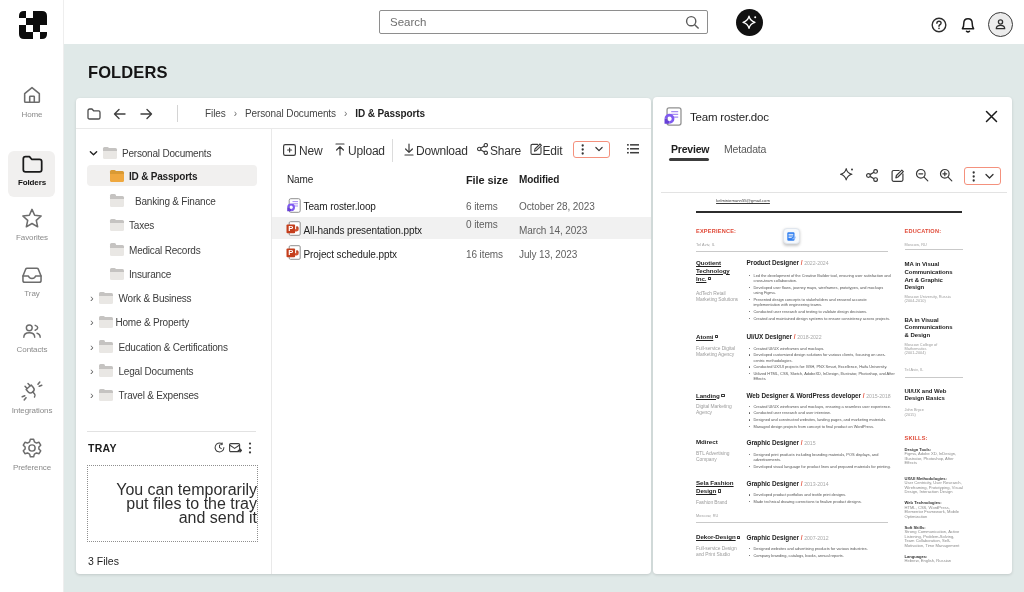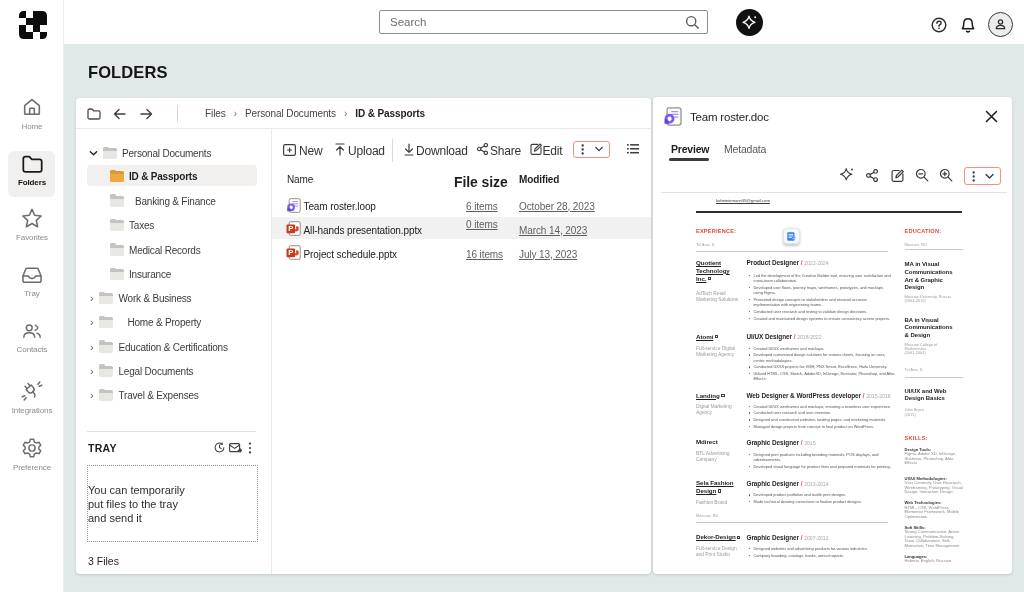--- a/index.html
+++ b/index.html
@@ -31,39 +31,39 @@
   .exl { display:inline-block; width:3.2px; height:3.2px; border:0.5px solid #3a3a3a; border-radius:0.5px; margin-left:1.6px; position:relative; top:-0.6px; }
 
   .trow { display:flex; align-items:center; height:11px; font-size:10px; letter-spacing:-0.2px; color:#3c3c3c; white-space:nowrap; }
   .chev { color:#5f5f5f; font-size:11px; line-height:9px; margin-right:6px; }
   .fold-g { display:inline-block; width:14px; height:11px; background:linear-gradient(#c5c3c1 0 27%, #e9e7e4 27%); border-radius:1.5px; position:relative; flex:none; }
   .fold-g::before { content:""; position:absolute; left:0; top:-1.5px; width:6px; height:3px; background:#c5c3c1; border-radius:1.5px 1.5px 0 0; }
   .fold-o { display:inline-block; width:14px; height:11px; background:linear-gradient(#d99a34 0 27%, #efa83f 27%); border-radius:1.5px; position:relative; flex:none; }
   .fold-o::before { content:""; position:absolute; left:0; top:-1.5px; width:6px; height:3px; background:#d99a34; border-radius:1.5px 1.5px 0 0; }
   .tbtxt { top:46px; font-size:12px; letter-spacing:-0.2px; color:#333; }
   .fname { font-size:10px; letter-spacing:-0.1px; color:#222; }
-  .fmeta { font-size:10px; letter-spacing:-0.1px; color:#5f5f5f;text-decoration:underline; }
+  .fmeta { font-size:10px; letter-spacing:-0.1px; color:#5f5f5f; }
   .ficon { width:15px; height:15px; }
 </style>
 </head>
 <body>
 <div class="ab bg"></div>
 
 <div class="ab sidebar">
 
   <svg class="ab" style="left:19px;top:11px" width="28" height="28" viewBox="0 0 28 28">
     <path fill="#0c0c0c" d="M0 5 Q0 0 5 0 L7 0 L7 7 L0 7 Z"></path>
     <path fill="#0c0c0c" d="M14 0 L23 0 Q28 0 28 5 L28 14 L21 14 L21 21 L14 21 L14 14 L7 14 L7 7 L14 7 Z"></path>
     <path fill="#0c0c0c" d="M0 14 L7 14 L7 21 L14 21 L14 28 L5 28 Q0 28 0 23 Z"></path>
     <path fill="#0c0c0c" d="M21 21 L28 21 L28 23 Q28 28 23 28 L21 28 Z"></path>
   </svg>
 
   <div class="ab" style="left:8px;top:151px;width:47px;height:46px;background:#f1f0ef;border-radius:6px"></div>
 
-  <div class="ab sbitem" style="left:0;top:96px">
+  <div class="ab sbitem" style="left:0;top:84px">
     <svg width="22" height="22" viewBox="0 0 24 24" fill="none" stroke="#6c6c6c" stroke-width="1.7" stroke-linejoin="round" stroke-linecap="round">
         <path d="M4 10.5 L12 4 L20 10.5 L20 19 Q20 20 19 20 L5 20 Q4 20 4 19 Z"></path>
         <path d="M9.5 20 L9.5 14 Q9.5 13.3 10.2 13.3 L13.8 13.3 Q14.5 13.3 14.5 14 L14.5 20"></path>
       </svg>
     Home
   </div>
   <div class="ab sbitem" style="left:0;top:155px;color:#111;font-weight:bold">
     <svg width="21" height="19" viewBox="0 0 24 21" fill="none" stroke="#1a1a1a" stroke-width="2" stroke-linejoin="round">
         <path d="M1.5 4 Q1.5 1.5 4 1.5 L8.5 1.5 L11 4.5 L20 4.5 Q22.5 4.5 22.5 7 L22.5 16.5 Q22.5 19 20 19 L4 19 Q1.5 19 1.5 16.5 Z"></path>
       </svg>
@@ -184,21 +184,21 @@
       <span style="margin-left:5px">Insurance</span>
     </div>
   <div class="ab trow" style="left:14px;top:195.0px">
       <span class="chev">›</span>
       <span class="fold-g"></span>
       <span style="margin-left:5px">Work &amp; Business</span>
     </div>
   <div class="ab trow" style="left:14px;top:219.0px">
       <span class="chev">›</span>
       <span class="fold-g"></span>
-      <span style="margin-left:14px">Home &amp; Property</span>
+      <span style="margin-left:2px">Home &amp; Property</span>
     </div>
   <div class="ab trow" style="left:14px;top:243.5px">
       <span class="chev">›</span>
       <span class="fold-g"></span>
       <span style="margin-left:5px">Education &amp; Certifications</span>
     </div>
   <div class="ab trow" style="left:14px;top:267.5px">
       <span class="chev">›</span>
       <span class="fold-g"></span>
       <span style="margin-left:5px">Legal Documents</span>
@@ -219,21 +219,21 @@
   <svg class="ab" style="left:153px;top:345px" width="13" height="10" viewBox="0 0 13 10" fill="none" stroke="#3d3d3d" stroke-width="1.1" stroke-linecap="round" stroke-linejoin="round">
       <rect x="0.6" y="0.6" width="10" height="8" rx="1.2"></rect>
       <path d="M0.6 2 L5.6 5.4 L10.6 2"></path>
       <path d="M9.2 7.4 L12.4 7.4 M11 5.8 L12.6 7.4 L11 9"></path>
     </svg>
   <svg class="ab" style="left:172px;top:344px" width="4" height="12" viewBox="0 0 4 12">
       <circle cx="2" cy="1.6" r="1.1" fill="#3d3d3d"></circle>
       <circle cx="2" cy="6" r="1.1" fill="#3d3d3d"></circle>
       <circle cx="2" cy="10.4" r="1.1" fill="#3d3d3d"></circle>
     </svg>
-  <div class="ab" style="left:11px;top:367px;width:171px;height:77px;border:1px dotted #8f8f8f;text-align:left;font-size:11px;line-height:14.4px;color:#2e2e2e;padding-top:16.5px">You can temporarily<br>put files to the tray<br>and send it</div>
+  <div class="ab" style="left:11px;top:367px;width:171px;height:77px;border:1px dotted #8f8f8f;text-align:right;font-size:16px;line-height:14.4px;color:#2e2e2e;padding-top:16.5px">You can temporarily<br>put files to the tray<br>and send it</div>
   <div class="ab" style="left:12px;top:456.5px;font-size:10.5px;color:#1f1f1f">3 Files</div>
 
   <svg class="ab" style="left:207px;top:46px" width="13" height="12" viewBox="0 0 13 12" fill="none" stroke="#3d3d3d" stroke-width="1.2" stroke-linejoin="round" stroke-linecap="round">
       <rect x="0.6" y="0.6" width="11.8" height="10.8" rx="1.6"></rect>
       <path d="M4.6 6 L8.6 6 M6.6 4 L6.6 8"></path>
     </svg>
   <div class="ab tbtxt" style="left:223px">New</div>
   <svg class="ab" style="left:258px;top:45px" width="12" height="13" viewBox="0 0 12 13" fill="none" stroke="#3d3d3d" stroke-width="1.2" stroke-linecap="round" stroke-linejoin="round">
       <path d="M2 1 L10 1"></path>
       <path d="M6 12 L6 4 M2.6 7 L6 3.6 L9.4 7"></path>
@@ -271,21 +271,21 @@
         <rect x="0" y="0" width="2" height="1.7"></rect>
         <rect x="3.4" y="0" width="10.6" height="1.7"></rect>
         <rect x="0" y="4.4" width="2" height="1.7"></rect>
         <rect x="3.4" y="4.4" width="10.6" height="1.7"></rect>
         <rect x="0" y="8.8" width="2" height="1.7"></rect>
         <rect x="3.4" y="8.8" width="10.6" height="1.7"></rect>
       </g>
     </svg>
 
   <div class="ab" style="left:211px;top:75.5px;font-size:10px;font-weight:normal;color:#1f1f1f;letter-spacing:-0.1px">Name</div>
-  <div class="ab" style="left:378px;top:75.5px;font-size:14px;font-weight:bold;color:#1f1f1f;letter-spacing:-0.1px">File size</div>
+  <div class="ab" style="left:390px;top:75.5px;font-size:11px;font-weight:bold;color:#1f1f1f;letter-spacing:-0.1px">File size</div>
   <div class="ab" style="left:443px;top:75.5px;font-size:10px;font-weight:bold;color:#1f1f1f;letter-spacing:-0.1px">Modified</div>
 
   <div class="ab" style="left:196px;top:118.5px;width:379px;height:22px;background:#f1f1f1"></div>
   <div class="ab ficon" style="left:210px;top:100px">
       <svg width="15" height="15" viewBox="0 0 15 15">
         <rect x="3.2" y="0.7" width="11" height="13.6" rx="1.6" fill="#fff" stroke="#909090" stroke-width="1"></rect>
         <g stroke="#a88df2" stroke-width="1">
           <path d="M6.5 3.6 L12 3.6 M6.5 5.8 L12 5.8 M6.5 8 L12 8"></path>
         </g>
         <path d="M1.2 9.3 a3.9 3.9 0 1 1 3.9 3.9 l0 -2.1 a1.8 1.8 0 1 0 -1.8 -1.8 Z" fill="#7f5af0"></path>

